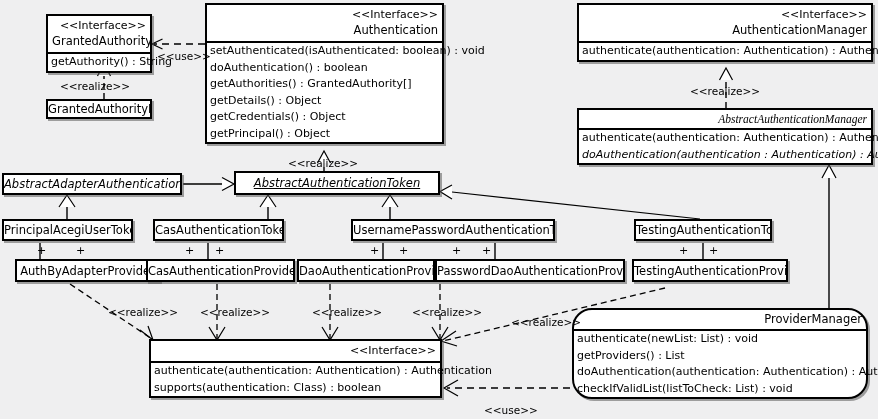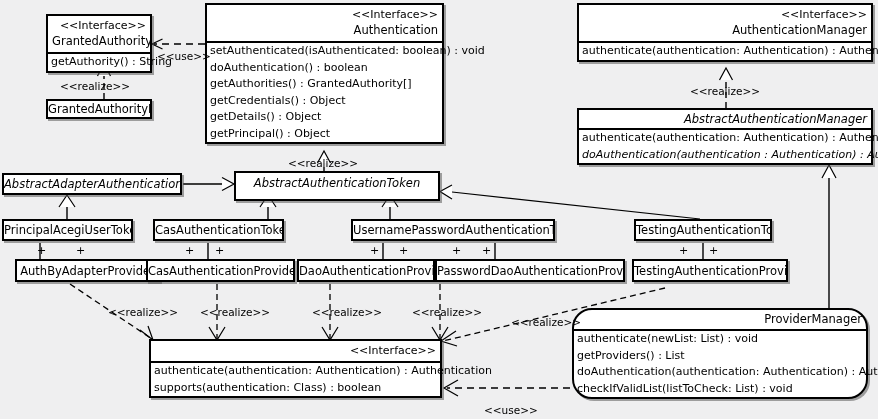--- a/index.html
+++ b/index.html
@@ -34,21 +34,21 @@
     font-size: 11px;
     line-height: 15px;
     color: #000;
   }
   .uml-name {
     display: block;
     font-size: 11.5px;
     line-height: 16px;
     color: #000;
   }
-  .uml-name.italic { font-style: italic; }
+  .uml-name.italic { font-style: italic; font-family: Liberation Serif, serif; }
   .uml-compart {
     border-top: 2px solid #000000;
     padding: 0;
     overflow: visible;
   }
   .uml-op {
     display: block;
     font-size: 11px;
     line-height: 16.5px;
     padding-left: 3px;
@@ -219,22 +219,22 @@
 
   <div class="uml-box" style="left:205px; top:3px; width:239px;">
     <div class="uml-head">
       <span class="uml-stereo">&lt;&lt;Interface&gt;&gt;</span>
       <span class="uml-name">Authentication</span>
     </div>
     <div class="uml-compart">
       <span class="uml-op">setAuthenticated(isAuthenticated: boolean) : void</span>
       <span class="uml-op">doAuthentication() : boolean</span>
       <span class="uml-op">getAuthorities() : GrantedAuthority[]</span>
+      <span class="uml-op">getDetails() : Object</span>
       <span class="uml-op">getCredentials() : Object</span>
-      <span class="uml-op">getDetails() : Object</span>
       <span class="uml-op">getPrincipal() : Object</span>
     </div>
   </div>
 
   <div class="uml-box" style="left:577px; top:3px; width:296px;">
     <div class="uml-head">
       <span class="uml-stereo">&lt;&lt;Interface&gt;&gt;</span>
       <span class="uml-name">AuthenticationManager</span>
     </div>
     <div class="uml-compart">
@@ -249,21 +249,21 @@
     <div class="uml-compart">
       <span class="uml-op">authenticate(authentication: Authentication) : Authentication</span>
       <span class="uml-op italic">doAuthentication(authentication : Authentication) : Authentication</span>
     </div>
   </div>
 
   <div class="uml-simple italic" style="left:2px; top:173px; width:180px; height:22px; line-height:18px;">
     <span>AbstractAdapterAuthenticationToken</span>
   </div>
 
-  <div class="uml-simple italic" style="left:234px; top:171px; width:206px; height:30px; line-height:20px;">
+  <div class="uml-simple italic" style="left:234px; top:171px; width:206px; height:24px; line-height:20px;text-decoration:underline;">
     <span>AbstractAuthenticationToken</span>
   </div>
 
   <div class="uml-simple" style="left:2px; top:219px; width:131px; height:22px; line-height:19px;">
     <span>PrincipalAcegiUserToken</span>
   </div>
   <div class="uml-simple" style="left:153px; top:219px; width:131px; height:22px; line-height:19px;">
     <span>CasAuthenticationToken</span>
   </div>
   <div class="uml-simple" style="left:351px; top:219px; width:204px; height:22px; line-height:19px;">

